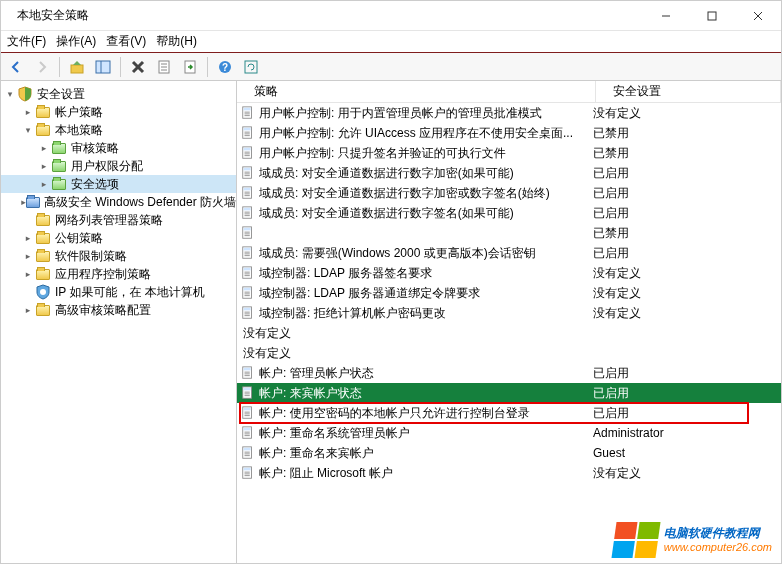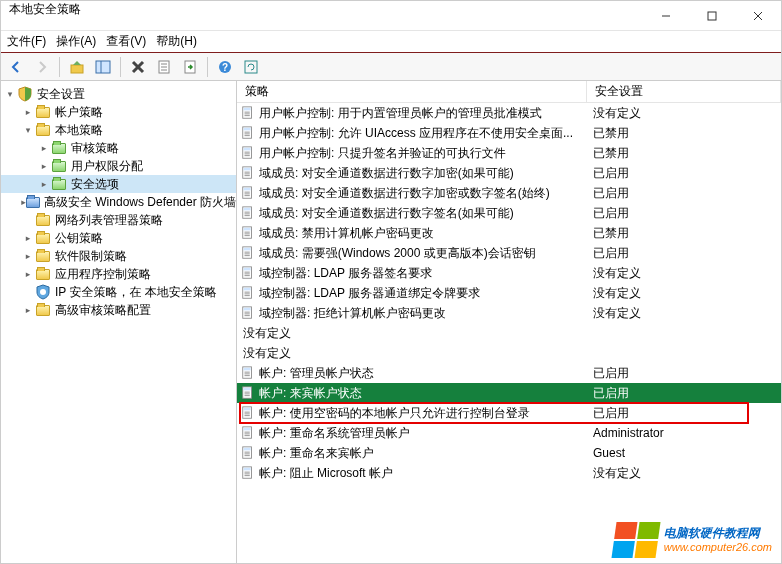--- a/index.html
+++ b/index.html
@@ -11,22 +11,22 @@
     color: #000;
     width: 782px;
     height: 564px;
     overflow: hidden;
     border: 1px solid #ccc;
   }
   
   .titlebar {
     height: 30px;
     display: flex;
-    align-items: flex-start;
-    padding-left: 8px;
+    align-items: center;
+    padding-left: 16px;
     border-bottom: 1px solid #e5e5e5;
     background: #fff;
   }
   .titlebar .title { flex: 1; }
   .winbtns { display: flex; height: 100%; }
   .winbtn {
     width: 46px;
     display: flex;
     align-items: center;
     justify-content: center;
@@ -121,20 +121,21 @@
   .list-head {
     display:flex;
     border-bottom:1px solid #e5e5e5;
     height:22px;
     background:#fff;
   }
   .lh {
     display:flex; align-items:center;
     padding-left:8px;
     border-right:1px solid #e5e5e5;
+    margin-left:9px;
   }
   .lh.c1 { width:350px; }
   .lh.c2 { flex:1; }
   .list-body {
     flex:1;
     overflow:auto;
     position:relative;
   }
   .row {
     display:flex;
@@ -349,21 +350,21 @@
           <span class="tlabel">应用程序控制策略</span>
         </div>
         <div class="tree-item" style="padding-left: 20px;">
           <span class="twisty"></span>
           <span class="ticon">
             <svg viewBox="0 0 16 16">
               <path d="M8 1 L14 3 L14 8 C14 12 11 14 8 15 C5 14 2 12 2 8 L2 3 Z" fill="#5fa7e0" stroke="#2c6aa0"></path>
               <circle cx="8" cy="8" r="3" fill="#fff"></circle>
             </svg>
           </span>
-          <span class="tlabel">IP 安全策略，在 本地安全策略</span>
+          <span class="tlabel">IP 如果可能，在 本地计算机</span>
         </div>
         <div class="tree-item" style="padding-left: 20px;">
           <span class="twisty">▸</span>
           <span class="ticon">
             <div class="folder"></div>
           </span>
           <span class="tlabel">高级审核策略配置</span>
         </div>
       </div>
   </div>
@@ -469,21 +470,20 @@
             <div class="c1">
               <span class="docicon">
                 <svg viewBox="0 0 16 16">
                   <rect x="2" y="1" width="10" height="13" fill="#fff" stroke="#888"></rect>
                   <rect x="3" y="2" width="8" height="3" fill="#cfe5ff"></rect>
                   <line x1="4" y1="7" x2="10" y2="7" stroke="#888"></line>
                   <line x1="4" y1="9" x2="10" y2="9" stroke="#888"></line>
                   <line x1="4" y1="11" x2="10" y2="11" stroke="#888"></line>
                 </svg>
               </span>
-              <span>域成员: 禁用计算机帐户密码更改</span>
             </div>
             <div class="c2">已禁用</div>
           </div>
           <div class="row">
             <div class="c1">
               <span class="docicon">
                 <svg viewBox="0 0 16 16">
                   <rect x="2" y="1" width="10" height="13" fill="#fff" stroke="#888"></rect>
                   <rect x="3" y="2" width="8" height="3" fill="#cfe5ff"></rect>
                   <line x1="4" y1="7" x2="10" y2="7" stroke="#888"></line>

